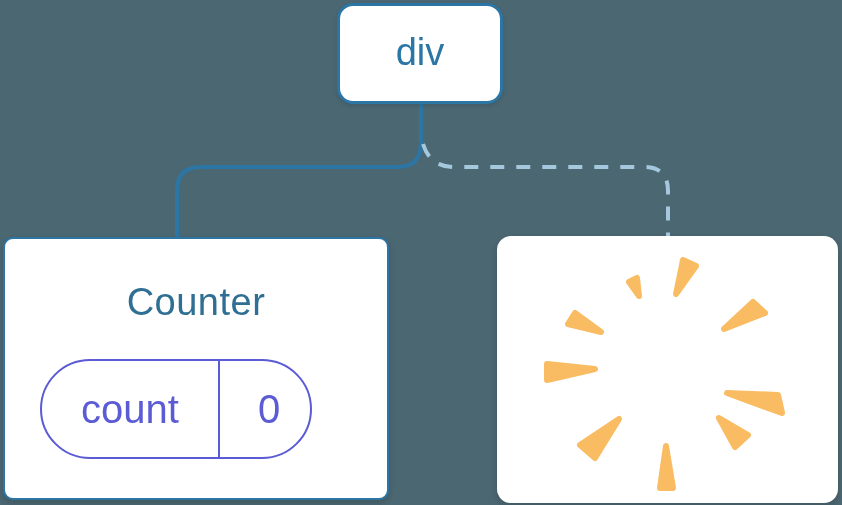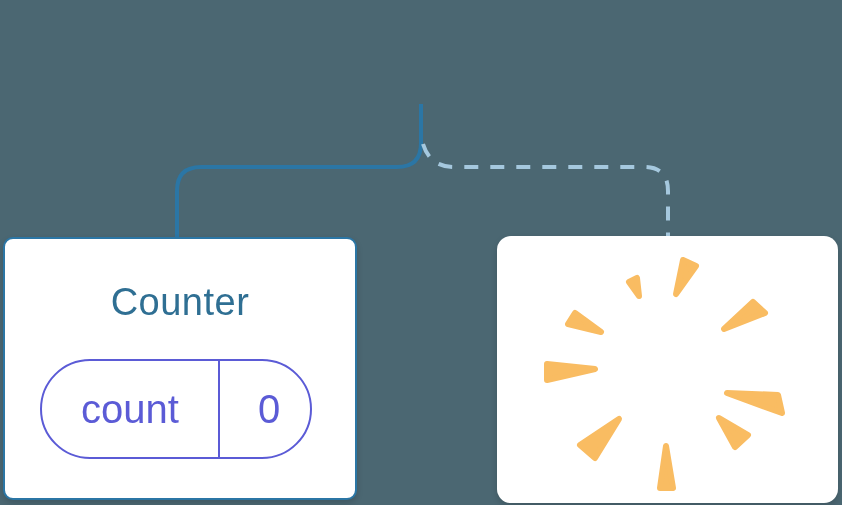--- a/index.html
+++ b/index.html
@@ -59,21 +59,21 @@
   }
   .card {
     position: absolute;
     background: var(--card-bg, #FFFFFF);
     box-shadow: 0 3px 6px rgba(0,0,0,0.15);
     box-sizing: border-box;
   }
   .card-counter {
     left: 3px;
     top: 237px;
-    width: 354px;
+    width: 386px;
     height: 263px;
     border: 2px solid var(--node-blue, #2B76A5);
     border-radius: 10px;
   }
   .card-title {
     margin-top: 44px;
     text-align: center;
     font-size: 38px;
     line-height: 1;
     color: var(--title-blue, #2F6F93);
@@ -131,20 +131,23 @@
 </head>
 <body>
 
 <div class="stage">
 
   <svg class="connectors" viewBox="0 0 842 505" aria-hidden="true">
     <path class="connector-solid" d="M 421 104 L 421 143 Q 421 167 397 167 L 201 167 Q 177 167 177 191 L 177 237"></path>
     <path class="connector-dashed" d="M 423 144 Q 430 167 454 167 L 644 167 Q 668 167 668 191 L 668 236"></path>
   </svg>
 
+  <div class="node-root">
+    <span class="node-root-label">div</span>
+  </div>
 
   <div class="card card-counter">
     <div class="card-title">Counter</div>
     <div class="state-pill">
       <div class="pill-key-cell">
         <span>count</span>
       </div>
       <div class="pill-value-cell">
         <span>0</span>
       </div>

